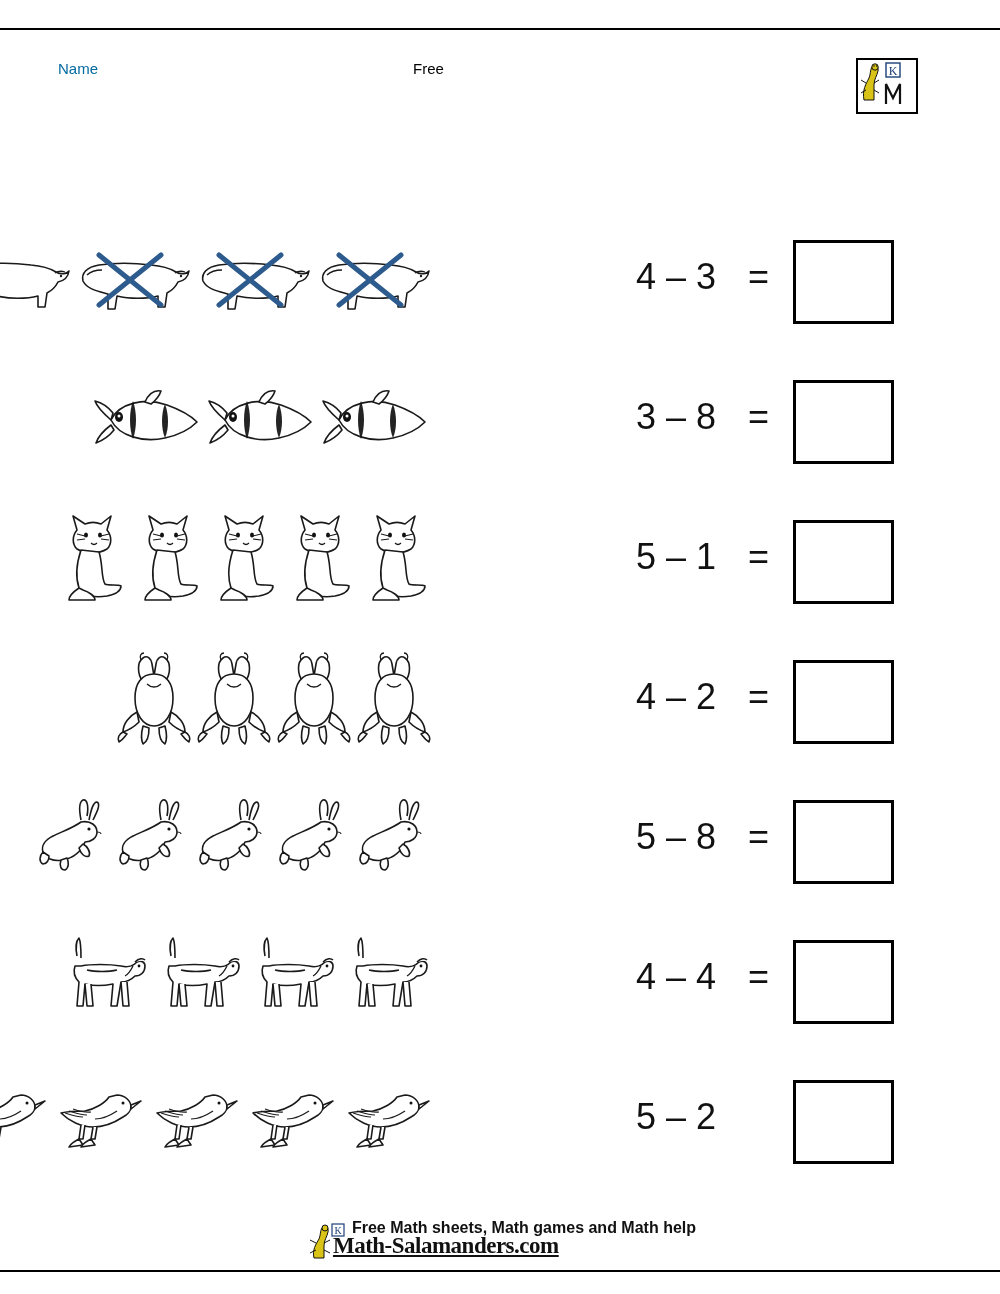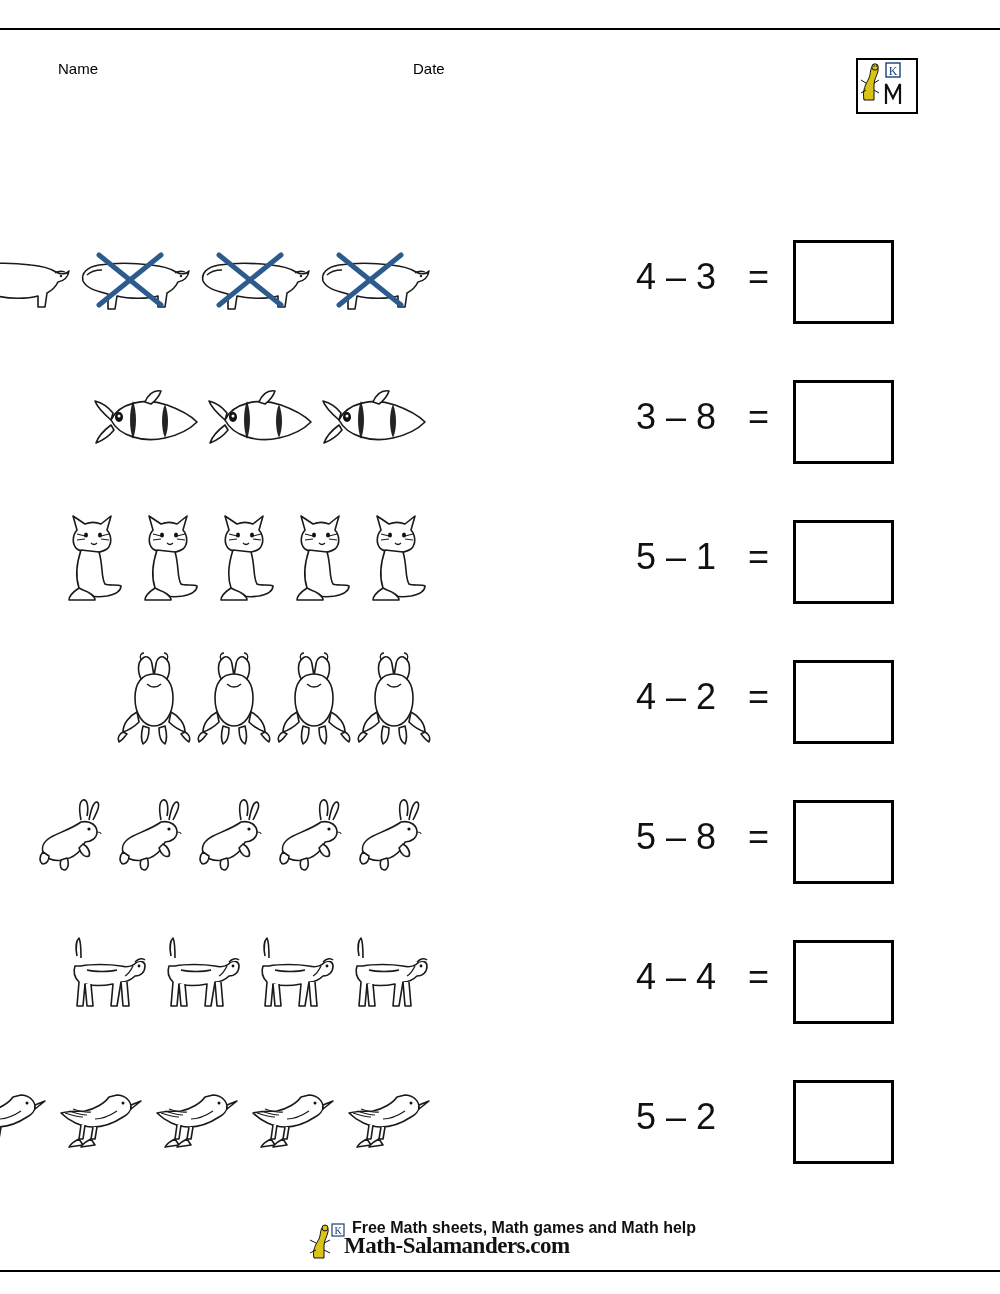--- a/index.html
+++ b/index.html
@@ -33,21 +33,21 @@
     position: absolute;
     left: 0; bottom: 22px;
     width: 1000px;
     height: 2px;
     background: #000;
   }
   .name-label {
     position: absolute;
     left: 58px; top: 60px;
     font-size: 15px;
-    color: #000000;
+    color: #0369a1;
   }
   .date-label {
     position: absolute;
     left: 413px; top: 60px;
     font-size: 15px;
     color: #000;
   }
   .logo-box {
     position: absolute;
     right: 82px; top: 58px;
@@ -148,38 +148,39 @@
     color: #111;
     margin-left: 48px;
     line-height: 12px;
   }
   .footer-url {
     font-size: 23px;
     font-weight: bold;
     color: #111;
     font-family: "Liberation Serif", serif;
     letter-spacing: -0.5px;
-    margin-left: 40px;
+    margin-left: 29px;
     line-height: 24px;
+    text-decoration: underline;
   }
   .footer-mascot {
     position: absolute;
     left: 0; top: 0;
     width: 44px; height: 40px;
   }
 </style>
 </head>
 <body>
 
 <div class="page">
 
   <div class="top-rule"></div>
 
   <div class="name-label">Name</div>
-  <div class="date-label">Date</div>
+  <div class="date-label">Free</div>
 
   <div class="logo-box">
     <svg width="54" height="48" viewBox="0 0 54 48">
 
       <g fill="#d8c316" stroke="#111" stroke-width="1">
         <path d="M6 40 C4 30 8 24 11 18 C13 13 12 8 15 6 C18 4 21 7 20 11 C19 16 16 19 16 25 L16 40 Z"></path>
         <circle cx="17" cy="7" r="3.2"></circle>
       </g>
       <g stroke="#111" stroke-width="1" fill="none">
         <path d="M8 23 L3 20"></path>

